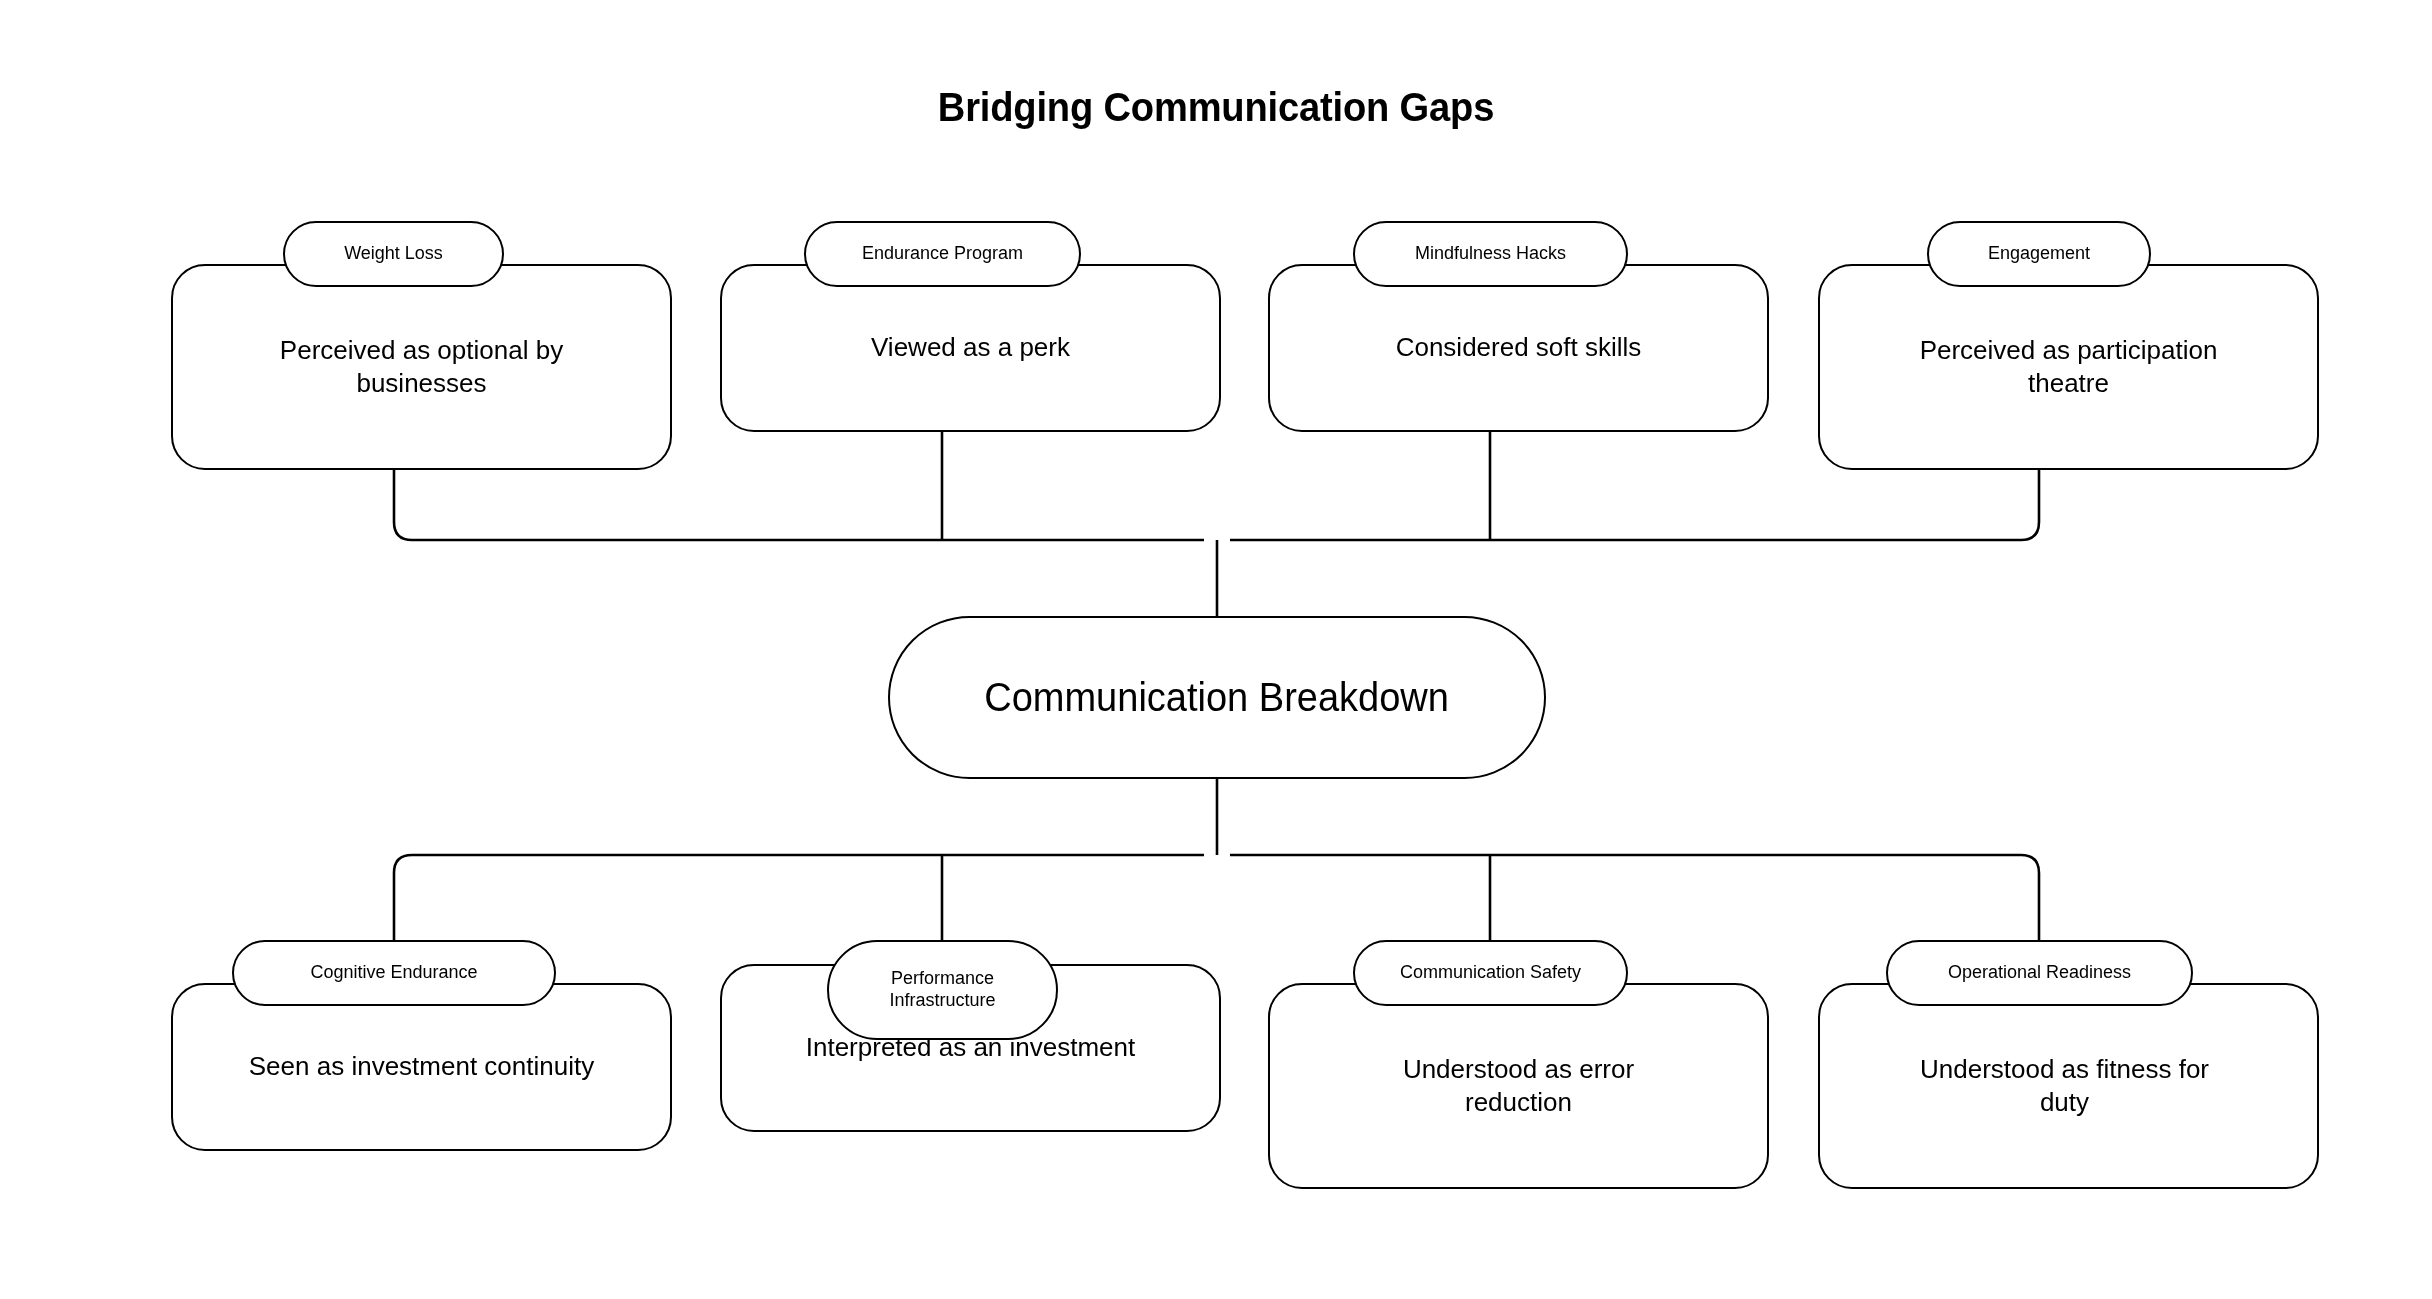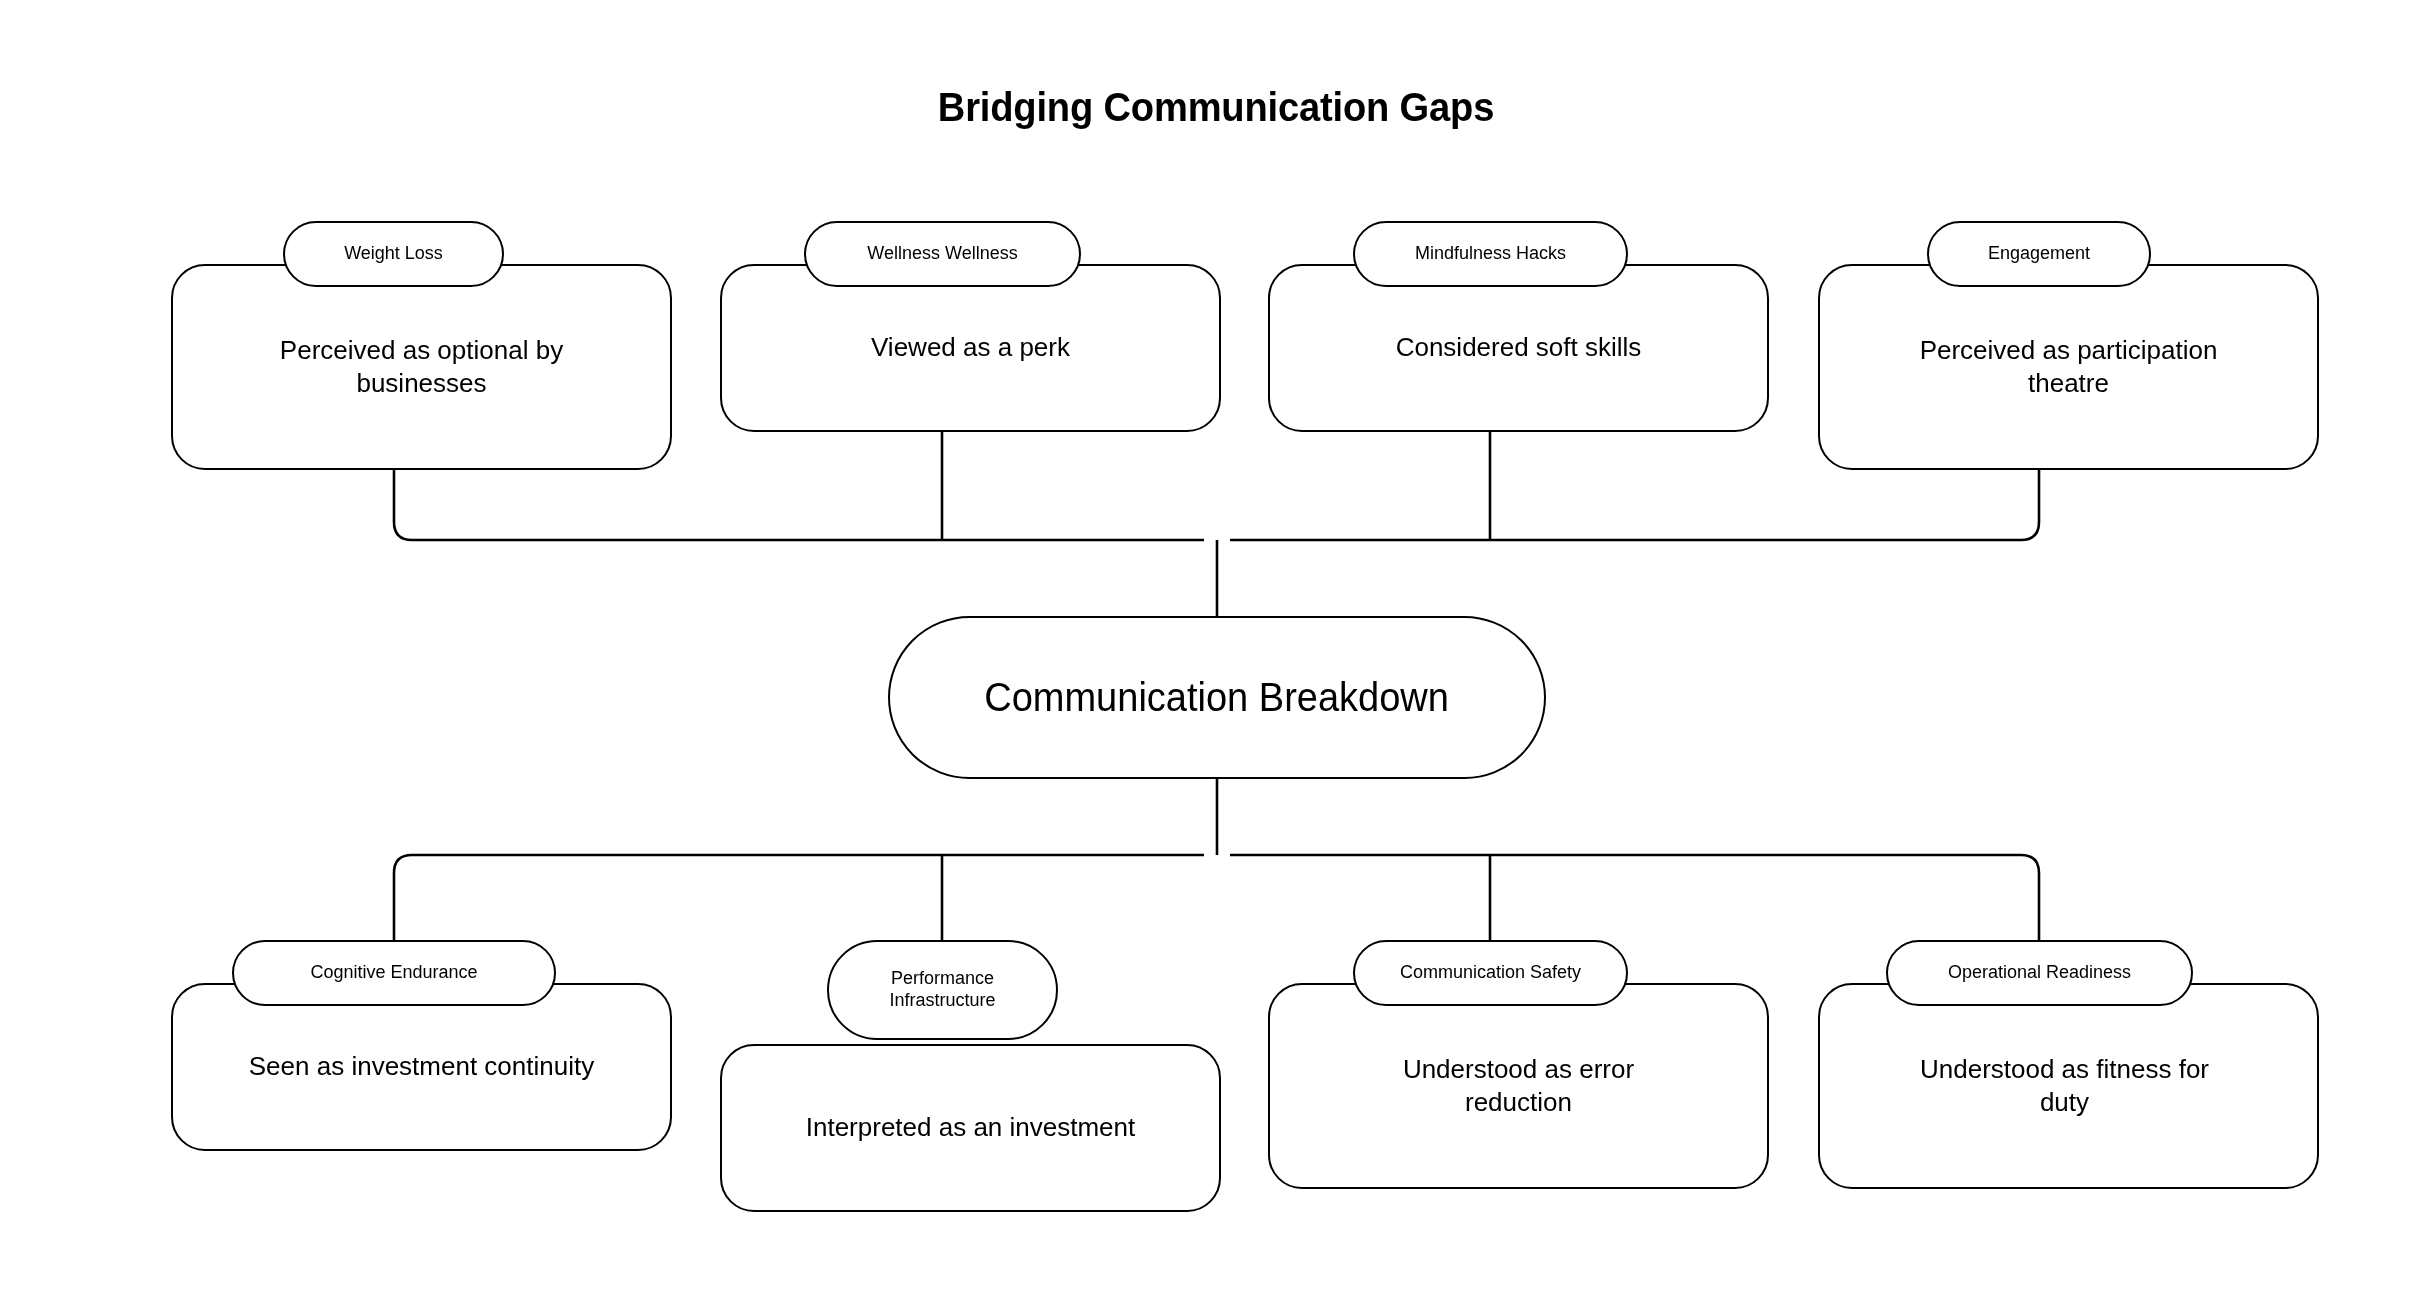--- a/index.html
+++ b/index.html
@@ -152,21 +152,21 @@
     <div class="node-pill" style="left:283px; top:221px; width:221px; height:66px;">
       <span class="node-pill-text">Weight Loss</span>
     </div>
   </div>
 
   <div class="node">
     <div class="node-body" style="left:692px; top:264px; width:501px; height:168px;">
       <span class="node-body-text">Viewed as a perk</span>
     </div>
     <div class="node-pill" style="left:804px; top:221px; width:277px; height:66px;">
-      <span class="node-pill-text">Wellness Wellness</span>
+      <span class="node-pill-text">Endurance Program</span>
     </div>
   </div>
 
   <div class="node">
     <div class="node-body" style="left:1240px; top:264px; width:501px; height:168px;">
       <span class="node-body-text">Considered soft skills</span>
     </div>
     <div class="node-pill" style="left:1353px; top:221px; width:275px; height:66px;">
       <span class="node-pill-text">Mindfulness Hacks</span>
     </div>
@@ -189,21 +189,21 @@
   <div class="node">
     <div class="node-body" style="left:143px; top:983px; width:501px; height:168px;">
       <span class="node-body-text">Seen as investment continuity</span>
     </div>
     <div class="node-pill" style="left:232px; top:940px; width:324px; height:66px;">
       <span class="node-pill-text">Cognitive Endurance</span>
     </div>
   </div>
 
   <div class="node">
-    <div class="node-body" style="left:692px; top:1044px; width:501px; height:168px;">
+    <div class="node-body" style="left:692px; top:964px; width:501px; height:168px;">
       <span class="node-body-text">Interpreted as an investment</span>
     </div>
     <div class="node-pill" style="left:827px; top:940px; width:231px; height:100px;">
       <span class="node-pill-text">Performance
 Infrastructure</span>
     </div>
   </div>
 
   <div class="node">
     <div class="node-body" style="left:1240px; top:983px; width:501px; height:206px;">

